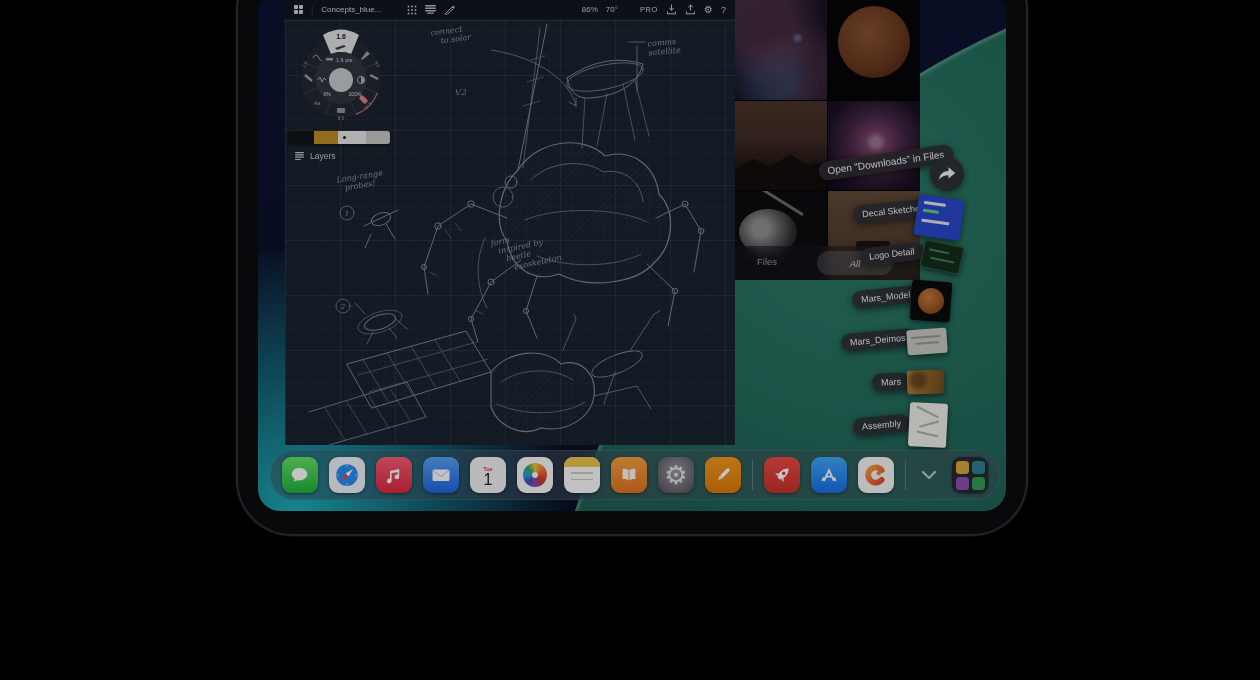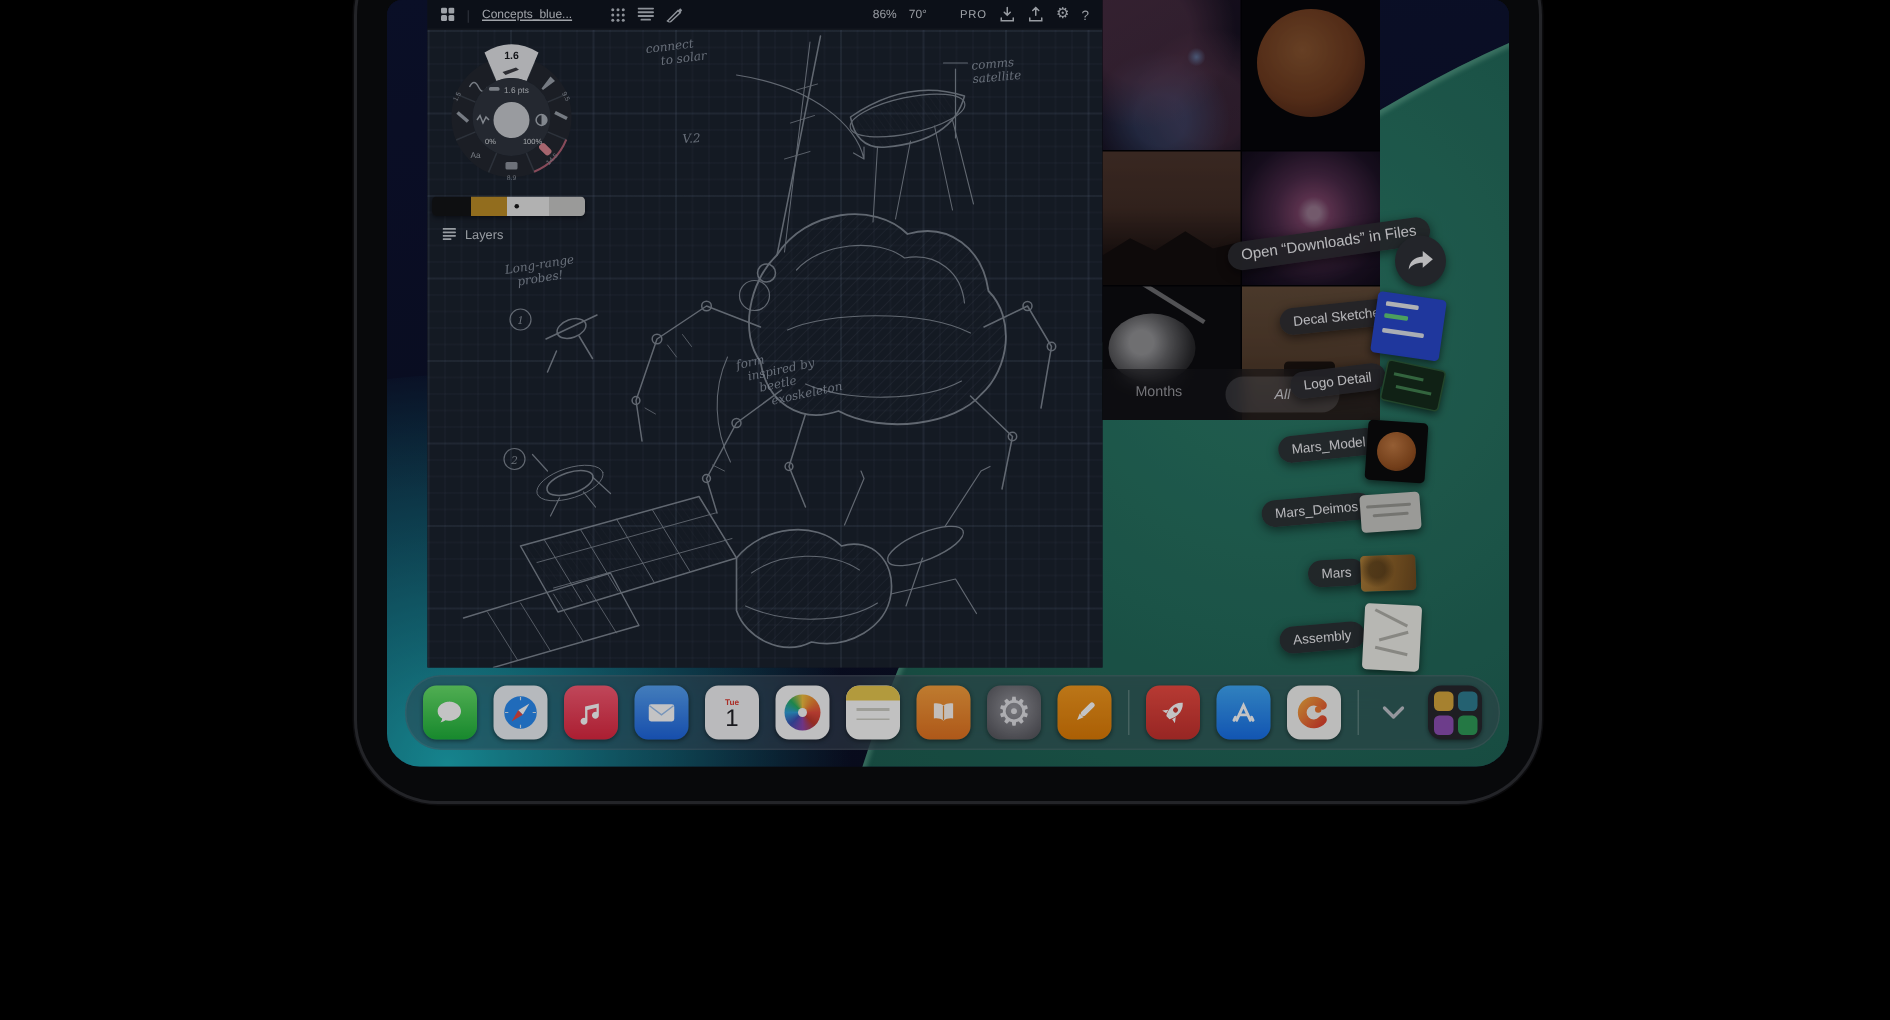--- a/index.html
+++ b/index.html
@@ -23,21 +23,21 @@
     background:radial-gradient(circle, rgba(30,190,200,.9) 0%, rgba(24,150,165,.45) 45%, transparent 72%); }
 
   
   .concepts { position:absolute; left:27px; top:0; width:450px; height:445px; background:#171d27; }
   .c-toolbar { position:absolute; left:0; top:0; width:100%; height:20px; background:#0f141d;
     display:flex; align-items:center; padding:0 9px; gap:8px; color:#c7ccd3; font-size:8px;
     border-bottom:1px solid rgba(255,255,255,.04); }
   .c-toolbar .sep { color:#3c424c; font-size:9px; }
   .c-toolbar .sp { flex:1; }
   .tb-ic { display:flex; align-items:center; justify-content:center; }
-  .c-title { font-size:8px; color:#d3d7dd;text-decoration:underline; }
+  .c-title { font-size:8px; color:#d3d7dd; }
   .pro { letter-spacing:.6px; font-size:7.5px; color:#cfd4da; }
   .gearchar { font-family:"DejaVu Sans", sans-serif; font-size:10px; color:#c7ccd3; line-height:1; }
   .helpchar { font-size:9px; color:#c7ccd3; }
 
   .c-canvas { position:absolute; left:0; top:20px; width:450px; height:425px; background-color:#1a212c;
     background-image:
       linear-gradient(rgba(125,145,175,.05) 1px, transparent 1px),
       linear-gradient(90deg, rgba(125,145,175,.05) 1px, transparent 1px),
       linear-gradient(rgba(125,145,175,.10) 1px, transparent 1px),
       linear-gradient(90deg, rgba(125,145,175,.10) 1px, transparent 1px);
@@ -397,21 +397,21 @@
           </div>
         <div class="ph ph3"></div>
         <div class="ph ph4"></div>
         <div class="ph ph5">
             <span class="boom"></span>
             <span class="dish"></span>
           </div>
         <div class="ph ph6"></div>
         <div class="ph-dim"></div>
         <div class="ph-bar">
-          <span class="tab-months">Months</span>
+          <span class="tab-months">Files</span>
           <span class="all-pill">All</span>
         </div>
       </div>
 
       <div class="drag pill" style="left:560px; top:153px; transform:rotate(-8deg); font-size:10px;">Open “Downloads” in Files</div>
       <div class="share-btn">
         <svg width="18" height="16" viewBox="0 0 24 20">
           <path d="M14,1 L23,8.5 L14,16 L14,11.5 C8,11.5 4,13.5 1.5,17.5 C2,11 6,6.5 14,6 Z" fill="#f2f2f4"></path>
         </svg>
       </div>

